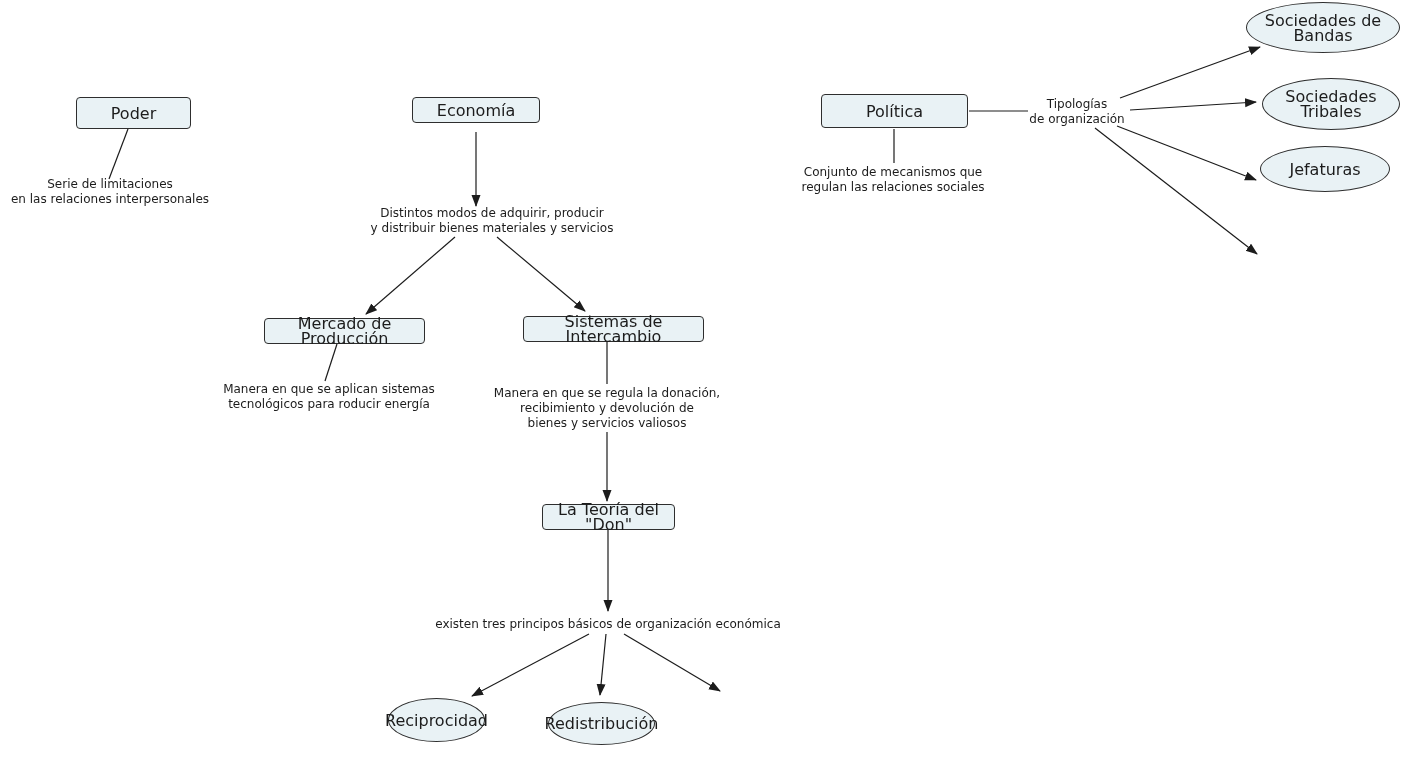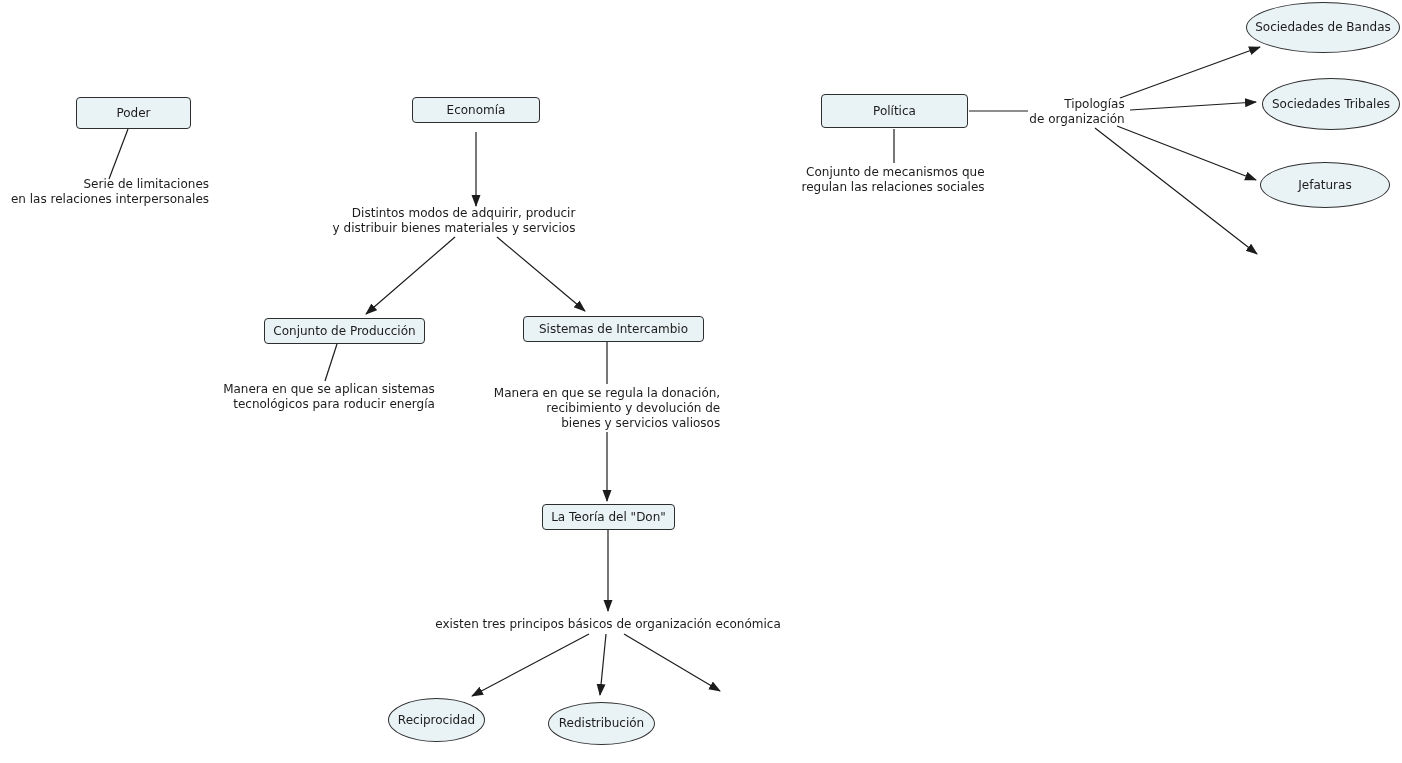--- a/index.html
+++ b/index.html
@@ -18,31 +18,31 @@
     overflow:hidden;
   }
   .canvas{position:relative;width:1402px;height:763px;}
   svg.edges{position:absolute;left:0;top:0;width:1402px;height:763px;}
   svg.edges line{stroke:var(--line);stroke-width:1.2;}
   .concept{
     position:absolute;
     box-sizing:border-box;
     display:flex;align-items:center;justify-content:center;
     text-align:center;white-space:pre-line;
-    font-size:12px;line-height:15px;
+    font-size:16px;line-height:15px;
     background:var(--node-fill);
     border:1px solid var(--node-border);
     cursor:default;
   }
   .box{border-radius:4px;}
   .oval{border-radius:50%;}
   .phrase{
     position:absolute;
     transform:translate(-50%,-50%);
-    text-align:right;white-space:pre-line;
+    text-align:center;white-space:pre-line;
     font-size:12px;line-height:15px;
     cursor:default;
   }
 </style>
 </head>
 <body>
 
 <div class="canvas">
 
   <svg class="edges">
@@ -67,44 +67,44 @@
     <line x1="1120" y1="98" x2="1260" y2="47" marker-end="url(#arrow)"></line>
     <line x1="1130" y1="110" x2="1256" y2="102" marker-end="url(#arrow)"></line>
     <line x1="1117" y1="126" x2="1256" y2="180" marker-end="url(#arrow)"></line>
     <line x1="1095" y1="128" x2="1257" y2="254" marker-end="url(#arrow)"></line>
   </svg>
 
   <div class="concept box" style="left:76px;top:97px;width:115px;height:32px;">Poder</div>
 
   <div class="concept box" style="left:412px;top:97px;width:128px;height:26px;">Economía</div>
 
-  <div class="concept box" style="left:264px;top:318px;width:161px;height:26px;">Conjunto de Producción</div>
+  <div class="concept box" style="left:264px;top:318px;width:161px;height:26px;">Mercado de Producción</div>
 
   <div class="concept box" style="left:523px;top:316px;width:181px;height:26px;">Sistemas de Intercambio</div>
 
   <div class="concept box" style="left:542px;top:504px;width:133px;height:26px;">La Teoría del "Don"</div>
 
   <div class="concept box" style="left:821px;top:94px;width:147px;height:34px;">Política</div>
 
   <div class="concept oval" style="left:388px;top:698px;width:97px;height:44px;">Reciprocidad</div>
 
   <div class="concept oval" style="left:548px;top:702px;width:107px;height:43px;">Redistribución</div>
 
 
   <div class="concept oval" style="left:1246px;top:2px;width:154px;height:51px;">Sociedades de Bandas</div>
 
   <div class="concept oval" style="left:1262px;top:78px;width:138px;height:52px;">Sociedades Tribales</div>
 
-  <div class="concept oval" style="left:1260px;top:162px;width:130px;height:46px;">Jefaturas</div>
+  <div class="concept oval" style="left:1260px;top:146px;width:130px;height:46px;">Jefaturas</div>
 
 
   <div class="phrase" style="left:110px;top:192px;">Serie de limitaciones
 en las relaciones interpersonales</div>
 
-  <div class="phrase" style="left:454px;top:221px;">Distintos modos de adquirir, producir
+  <div class="phrase" style="left:492px;top:221px;">Distintos modos de adquirir, producir
 y distribuir bienes materiales y servicios</div>
 
   <div class="phrase" style="left:320px;top:397px;margin-left:9px;">Manera en que se aplican sistemas
 tecnológicos para roducir energía</div>
 
   <div class="phrase" style="left:608px;top:624px;">existen tres principos básicos de organización económica</div>
 
   <div class="phrase" style="left:607px;top:408px;">Manera en que se regula la donación,
 recibimiento y devolución de
 bienes y servicios valiosos</div>

